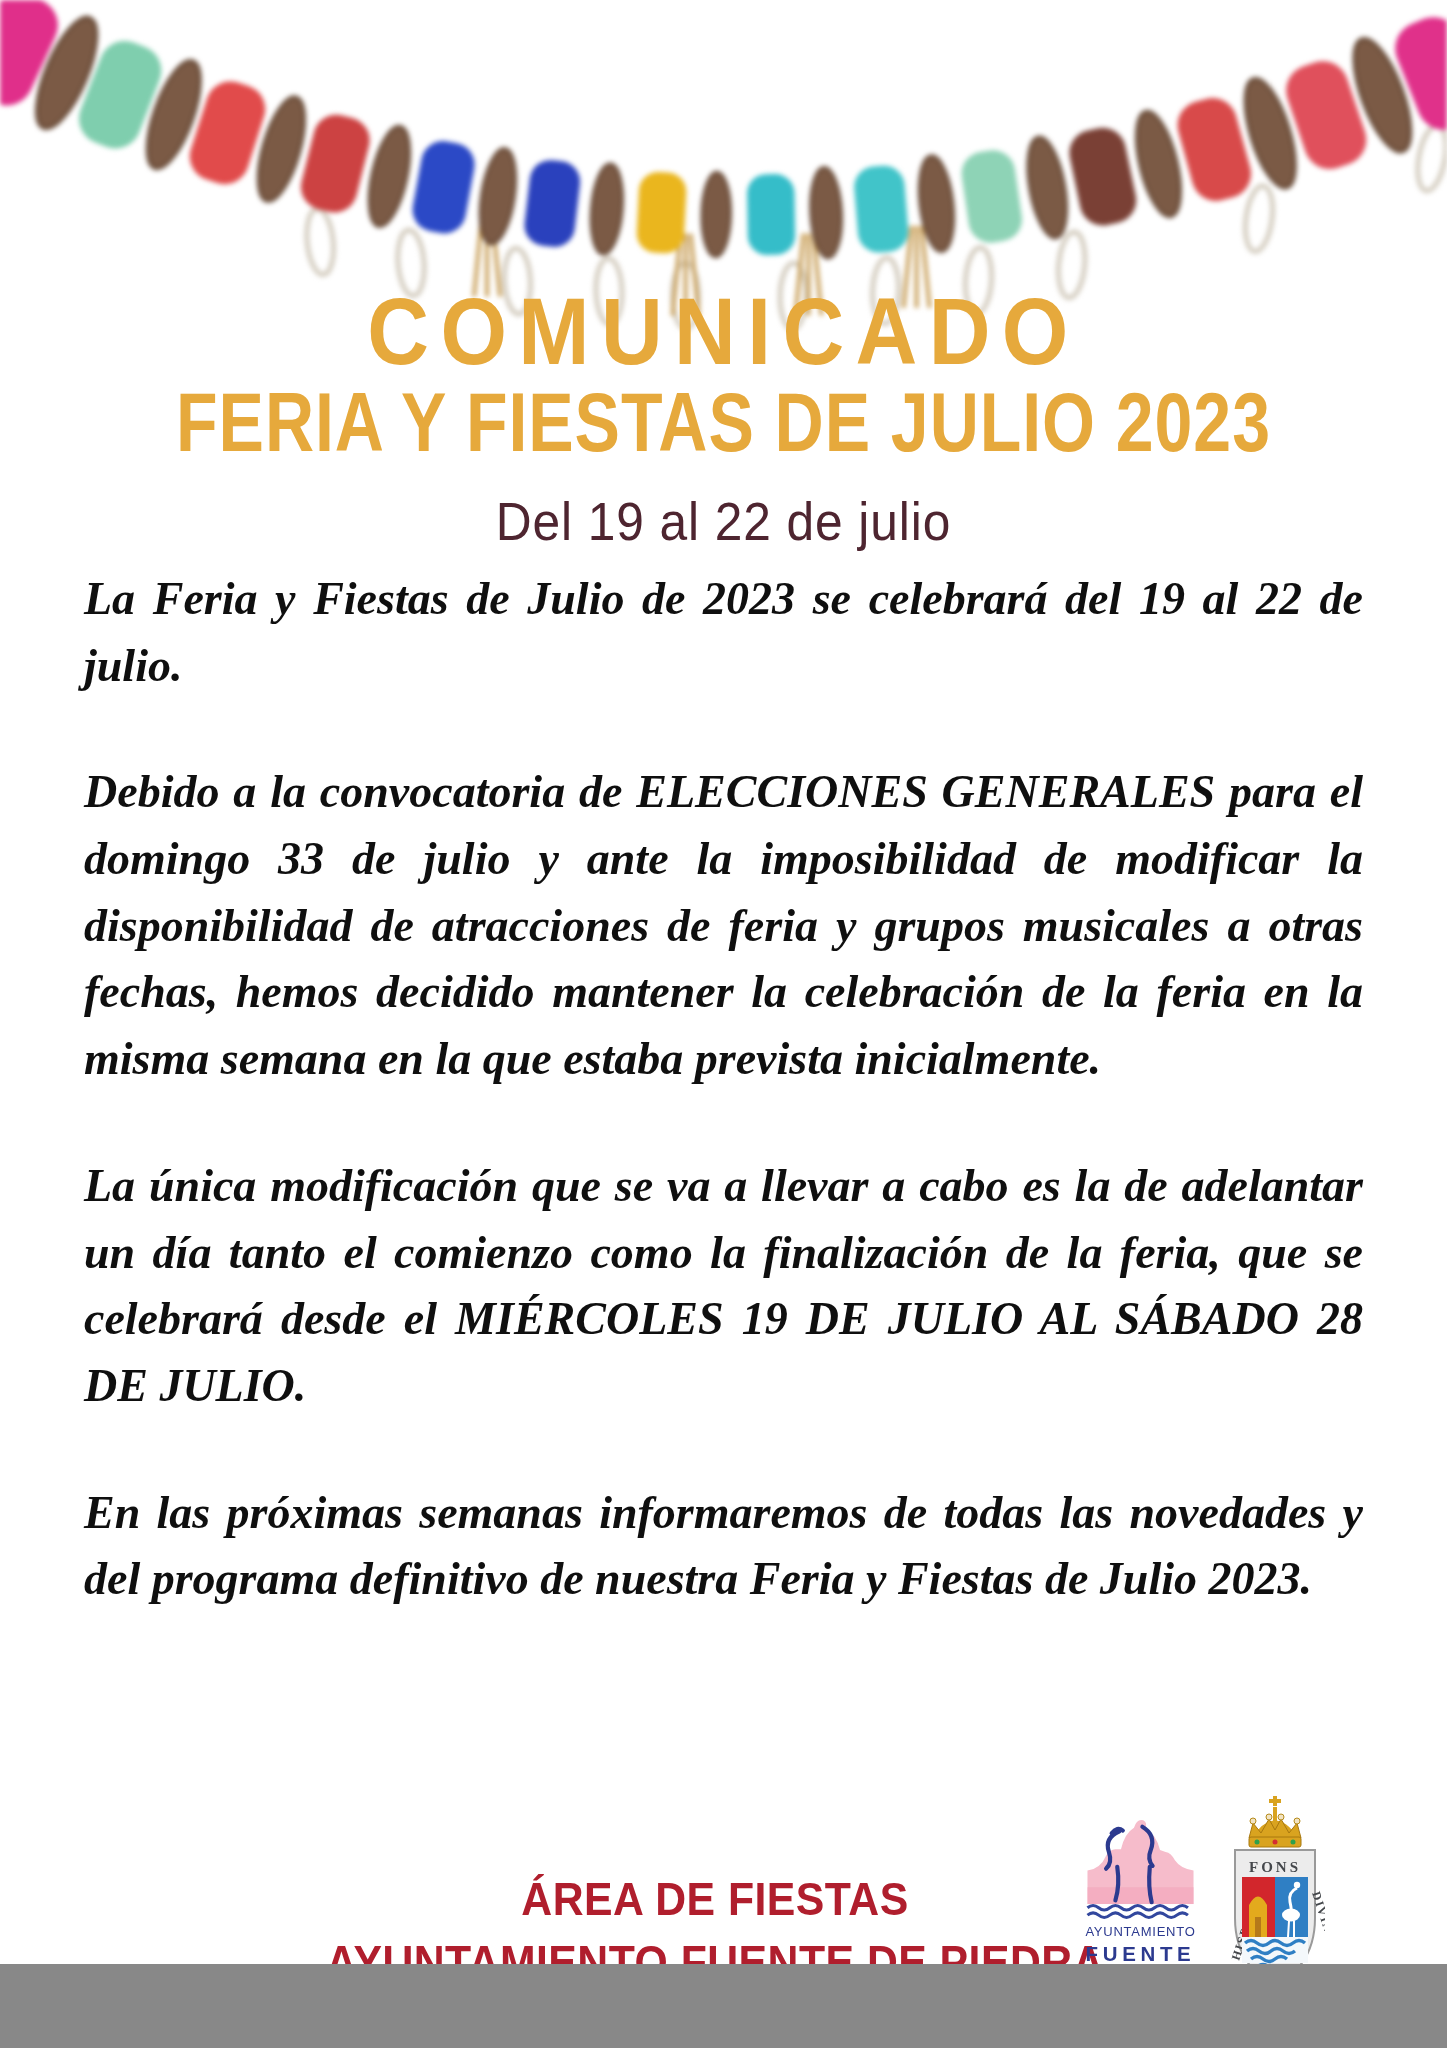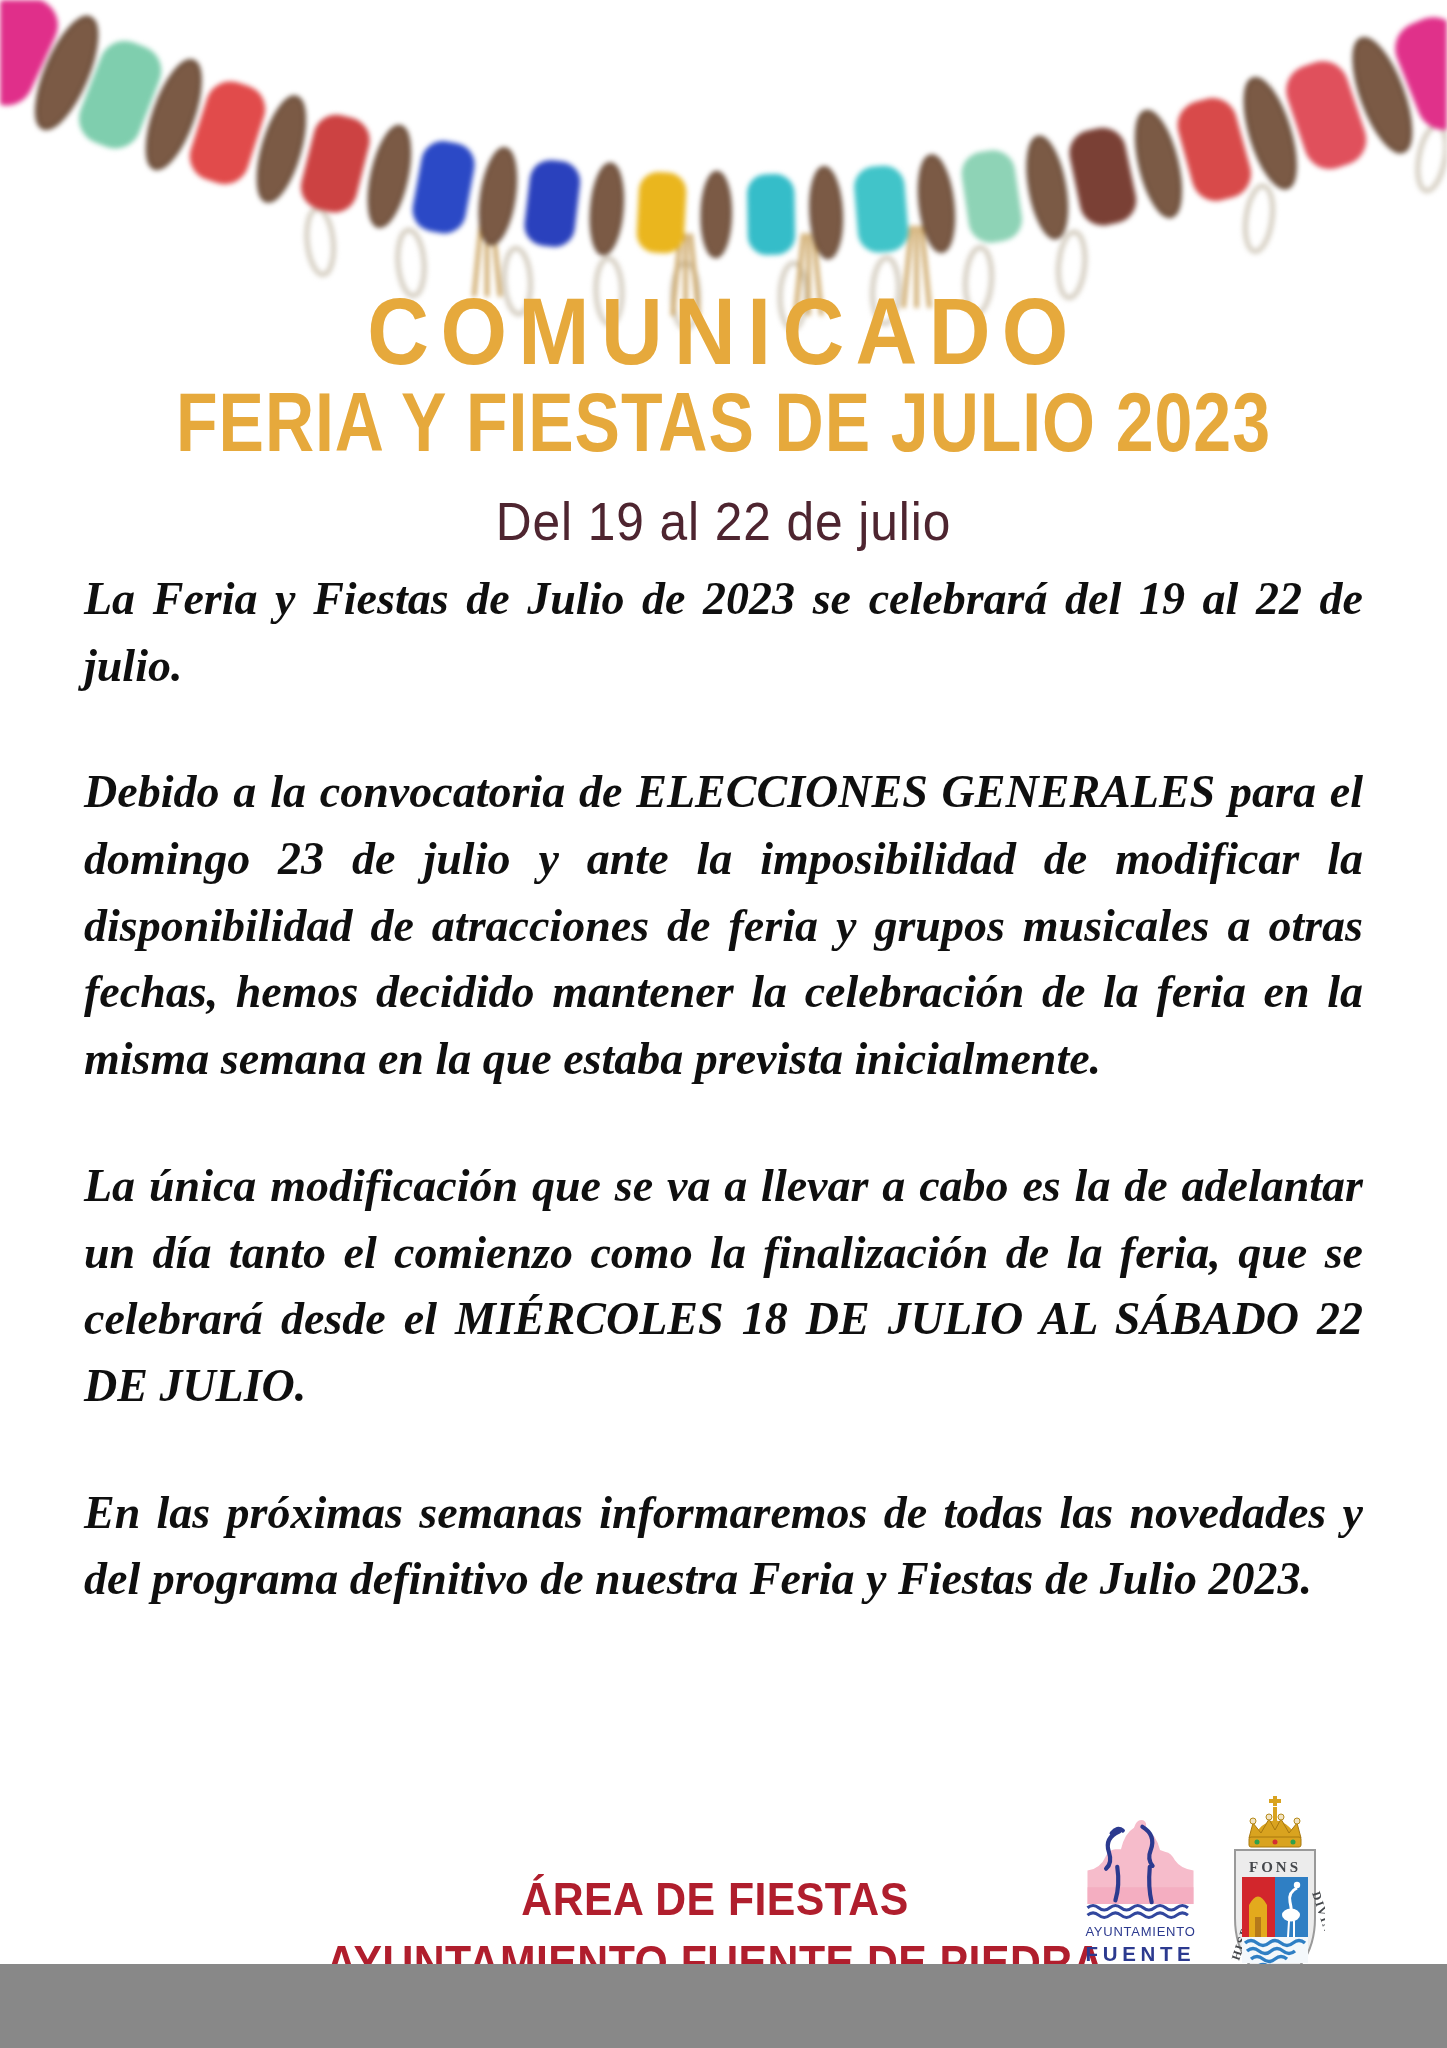--- a/index.html
+++ b/index.html
@@ -121,22 +121,22 @@
     </svg>
 
   <div class="titles">
     <div class="t1">COMUNICADO</div>
     <div class="t2">FERIA Y FIESTAS DE JULIO 2023</div>
     <div class="t3">Del 19 al 22 de julio</div>
   </div>
 
   <div class="bodytext">
     <p>La Feria y Fiestas de Julio de 2023 se celebrará del 19 al 22 de julio.</p>
-    <p>Debido a la convocatoria de ELECCIONES GENERALES para el domingo 23 de julio y ante la imposibilidad de modificar la disponibilidad de atracciones de feria y grupos musicales a otras fechas, hemos decidido mantener la celebración de la feria en la misma semana en la que estaba prevista inicialmente.</p>
-    <p>La única modificación que se va a llevar a cabo es la de adelantar un día tanto el comienzo como la finalización de la feria, que se celebrará desde el MIÉRCOLES 18 DE JULIO AL SÁBADO 22 DE JULIO.</p>
+    <p>Debido a la convocatoria de ELECCIONES GENERALES para el domingo 33 de julio y ante la imposibilidad de modificar la disponibilidad de atracciones de feria y grupos musicales a otras fechas, hemos decidido mantener la celebración de la feria en la misma semana en la que estaba prevista inicialmente.</p>
+    <p>La única modificación que se va a llevar a cabo es la de adelantar un día tanto el comienzo como la finalización de la feria, que se celebrará desde el MIÉRCOLES 19 DE JULIO AL SÁBADO 28 DE JULIO.</p>
     <p>En las próximas semanas informaremos de todas las novedades y del programa definitivo de nuestra Feria y Fiestas de Julio 2023.</p>
   </div>
 
   <div class="footer-red">
     <div class="f1">ÁREA DE FIESTAS</div>
     <div class="f2">AYUNTAMIENTO FUENTE DE PIEDRA</div>
   </div>
 
   <div class="logos">
 

